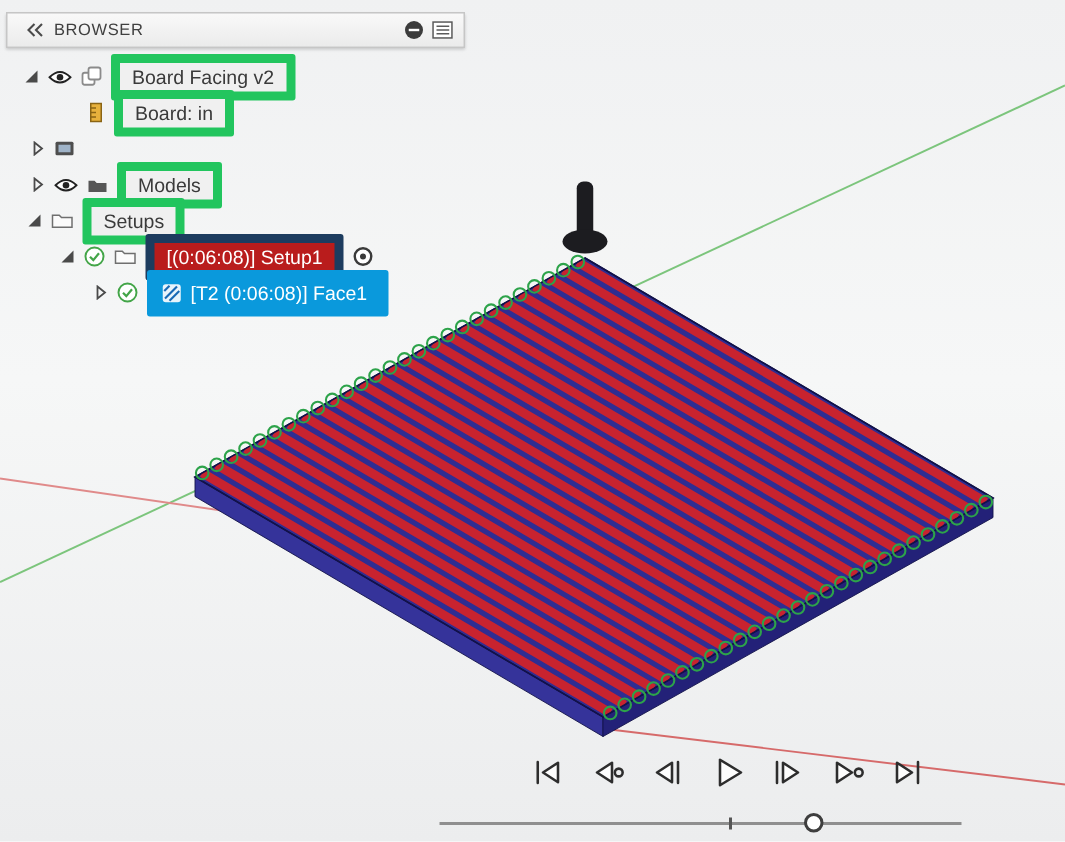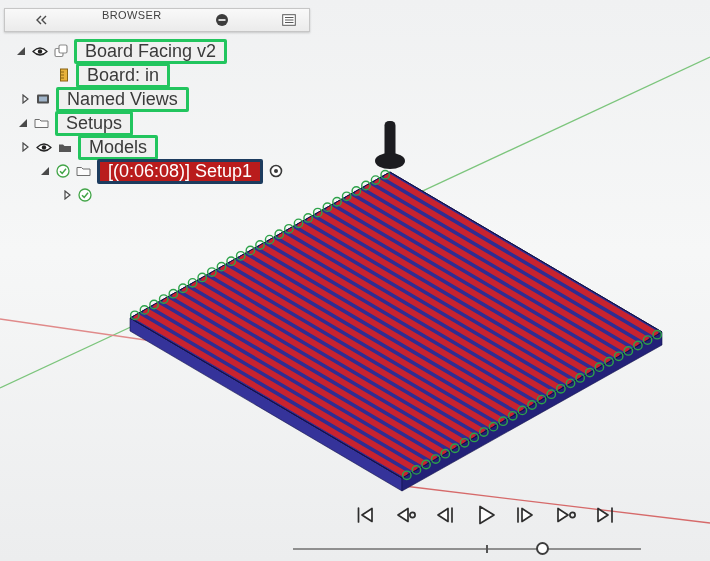--- a/index.html
+++ b/index.html
@@ -7,30 +7,30 @@
     width:710px;height:561px;overflow:hidden;position:relative;
     font-family:"Liberation Sans", sans-serif;
     background:linear-gradient(180deg,#f0f1f2 0%,#f6f7f7 45%,#ecedee 100%);
   }
   
   #viewport{position:absolute;inset:0;z-index:0;}
   
   .browser-panel{position:absolute;left:4px;top:8px;width:306px;z-index:5;}
   .browser-header{
     height:24px;background:linear-gradient(#f9f9f9,#ebebeb);
-    border:1px solid #c6c6c6;display:flex;
-    padding:0 25px;box-shadow:0 1px 2px rgba(0,0,0,.18);box-sizing:border-box;gap:48px;
+    border:1px solid #c6c6c6;display:flex;align-items:center;
+    padding:0 7px;box-shadow:0 1px 2px rgba(0,0,0,.18);box-sizing:border-box;
   }
   .browser-title{font-size:11px;color:#3f3f3f;letter-spacing:.4px;margin-left:7px;flex:1;}
   .hicon{display:inline-flex;align-items:center;margin-left:5px;}
   .tree{margin-top:7px;}
   .tree-row{height:24px;display:flex;align-items:center;gap:6px;}
   .ticon{display:inline-flex;align-items:center;flex:none;}
   .chip{
-    font-size:18px;color:#3a3a3a;background:#f0f0f0;border:3px solid #22c55e;
+    font-size:13px;color:#3a3a3a;background:#f0f0f0;border:6px solid #22c55e;
     border-radius:2px;padding:2px 8px;line-height:15px;white-space:nowrap;text-align:center;
   }
   .chip.setup{background:#b91c1c;border-color:#1d3c5f;color:#ffffff;}
   .chip.selected{background:#0a99dc;border-color:#0a99dc;color:#ffffff;
     display:inline-flex;align-items:center;gap:6px;padding:2px 8px 2px 4px;}
   
   .playback{position:absolute;left:352px;top:503px;display:flex;gap:14px;align-items:center;z-index:5;}
   .pb{background:transparent;border:none;padding:0;margin:0;cursor:pointer;height:24px;display:flex;align-items:center;}
   .pb svg{stroke:#2d2d2d;stroke-width:1.7;fill:#fdfdfd;stroke-linejoin:round;stroke-linecap:round;}
   .pb svg circle{fill:none;}
@@ -213,35 +213,20 @@
         <svg width="10" height="10" viewBox="0 0 10 10">
             <polygon points="3,1 8,5 3,9" fill="none" stroke="#4a4a4a" stroke-width="1.2"></polygon>
           </svg>
       </span>
       <span class="ticon">
         <svg width="14" height="12" viewBox="0 0 14 12">
             <rect x="1" y="1.5" width="12" height="9" rx="1" fill="#4e4e4e"></rect>
             <rect x="3" y="3.5" width="8" height="5" fill="#9fb3c8"></rect>
           </svg>
       </span>
-      <span class="chip">Named Views</span>
-    </div>
-
-    <div class="tree-row" style="padding-left:14px">
-      <span class="ticon">
-        <svg width="10" height="10" viewBox="0 0 10 10">
-            <polygon points="1,9 9,9 9,1" fill="#4a4a4a"></polygon>
-          </svg>
-      </span>
-      <span class="ticon">
-        <svg width="15" height="12" viewBox="0 0 15 12">
-            <path d="M1,2.5 L5.5,2.5 L7,4 L14,4 L14,10.5 L1,10.5 Z" fill="#fbfbfb" stroke="#6f6f6f" stroke-width="1"></path>
-          </svg>
-      </span>
-      <span class="chip">Setups</span>
     </div>
 
     <div class="tree-row" style="padding-left:16px">
       <span class="ticon">
         <svg width="10" height="10" viewBox="0 0 10 10">
             <polygon points="3,1 8,5 3,9" fill="none" stroke="#4a4a4a" stroke-width="1.2"></polygon>
           </svg>
       </span>
       <span class="ticon">
         <svg width="16" height="11" viewBox="0 0 16 11">
@@ -250,20 +235,34 @@
           </svg>
       </span>
       <span class="ticon">
         <svg width="14" height="11" viewBox="0 0 14 11">
             <path d="M1,2.5 L5,2.5 L6.5,4 L13,4 L13,10 L1,10 Z" fill="#565656"></path>
           </svg>
       </span>
       <span class="chip">Models</span>
     </div>
 
+    <div class="tree-row" style="padding-left:14px">
+      <span class="ticon">
+        <svg width="10" height="10" viewBox="0 0 10 10">
+            <polygon points="1,9 9,9 9,1" fill="#4a4a4a"></polygon>
+          </svg>
+      </span>
+      <span class="ticon">
+        <svg width="15" height="12" viewBox="0 0 15 12">
+            <path d="M1,2.5 L5.5,2.5 L7,4 L14,4 L14,10.5 L1,10.5 Z" fill="#fbfbfb" stroke="#6f6f6f" stroke-width="1"></path>
+          </svg>
+      </span>
+      <span class="chip">Setups</span>
+    </div>
+
     <div class="tree-row" style="padding-left:36px">
       <span class="ticon">
         <svg width="10" height="10" viewBox="0 0 10 10">
             <polygon points="1,9 9,9 9,1" fill="#4a4a4a"></polygon>
           </svg>
       </span>
       <span class="ticon">
         <svg width="14" height="14" viewBox="0 0 14 14">
             <circle cx="7" cy="7" r="6" fill="#fff" stroke="#43a548" stroke-width="1.3"></circle>
             <polyline points="4,7.2 6.2,9.4 10,4.8" fill="none" stroke="#43a548" stroke-width="1.5"></polyline>
@@ -287,20 +286,31 @@
       <span class="ticon">
         <svg width="10" height="10" viewBox="0 0 10 10">
             <polygon points="3,1 8,5 3,9" fill="none" stroke="#4a4a4a" stroke-width="1.2"></polygon>
           </svg>
       </span>
       <span class="ticon">
         <svg width="14" height="14" viewBox="0 0 14 14">
             <circle cx="7" cy="7" r="6" fill="#fff" stroke="#43a548" stroke-width="1.3"></circle>
             <polyline points="4,7.2 6.2,9.4 10,4.8" fill="none" stroke="#43a548" stroke-width="1.5"></polyline>
           </svg>
+      </span>
+      <span class="chip selected">
+        <span class="ticon">
+          <svg width="13" height="13" viewBox="0 0 13 13">
+              <rect x="0.5" y="0.5" width="12" height="12" rx="2" fill="#e8f4fb"></rect>
+              <line x1="1.5" y1="5" x2="5" y2="1.5" stroke="#1769b5" stroke-width="1.4"></line>
+              <line x1="2" y1="10" x2="10" y2="2" stroke="#1769b5" stroke-width="1.4"></line>
+              <line x1="5" y1="11.5" x2="11.5" y2="5" stroke="#1769b5" stroke-width="1.4"></line>
+            </svg>
+        </span>
+        <span>[T2 (0:06:08)] Face1</span>
       </span>
     </div>
 
   </div>
 </div>
 
 <div class="playback">
   <button class="pb">
     <svg width="26" height="22" viewBox="0 0 26 22">
         <line x1="6.5" y1="4" x2="6.5" y2="18"></line>

